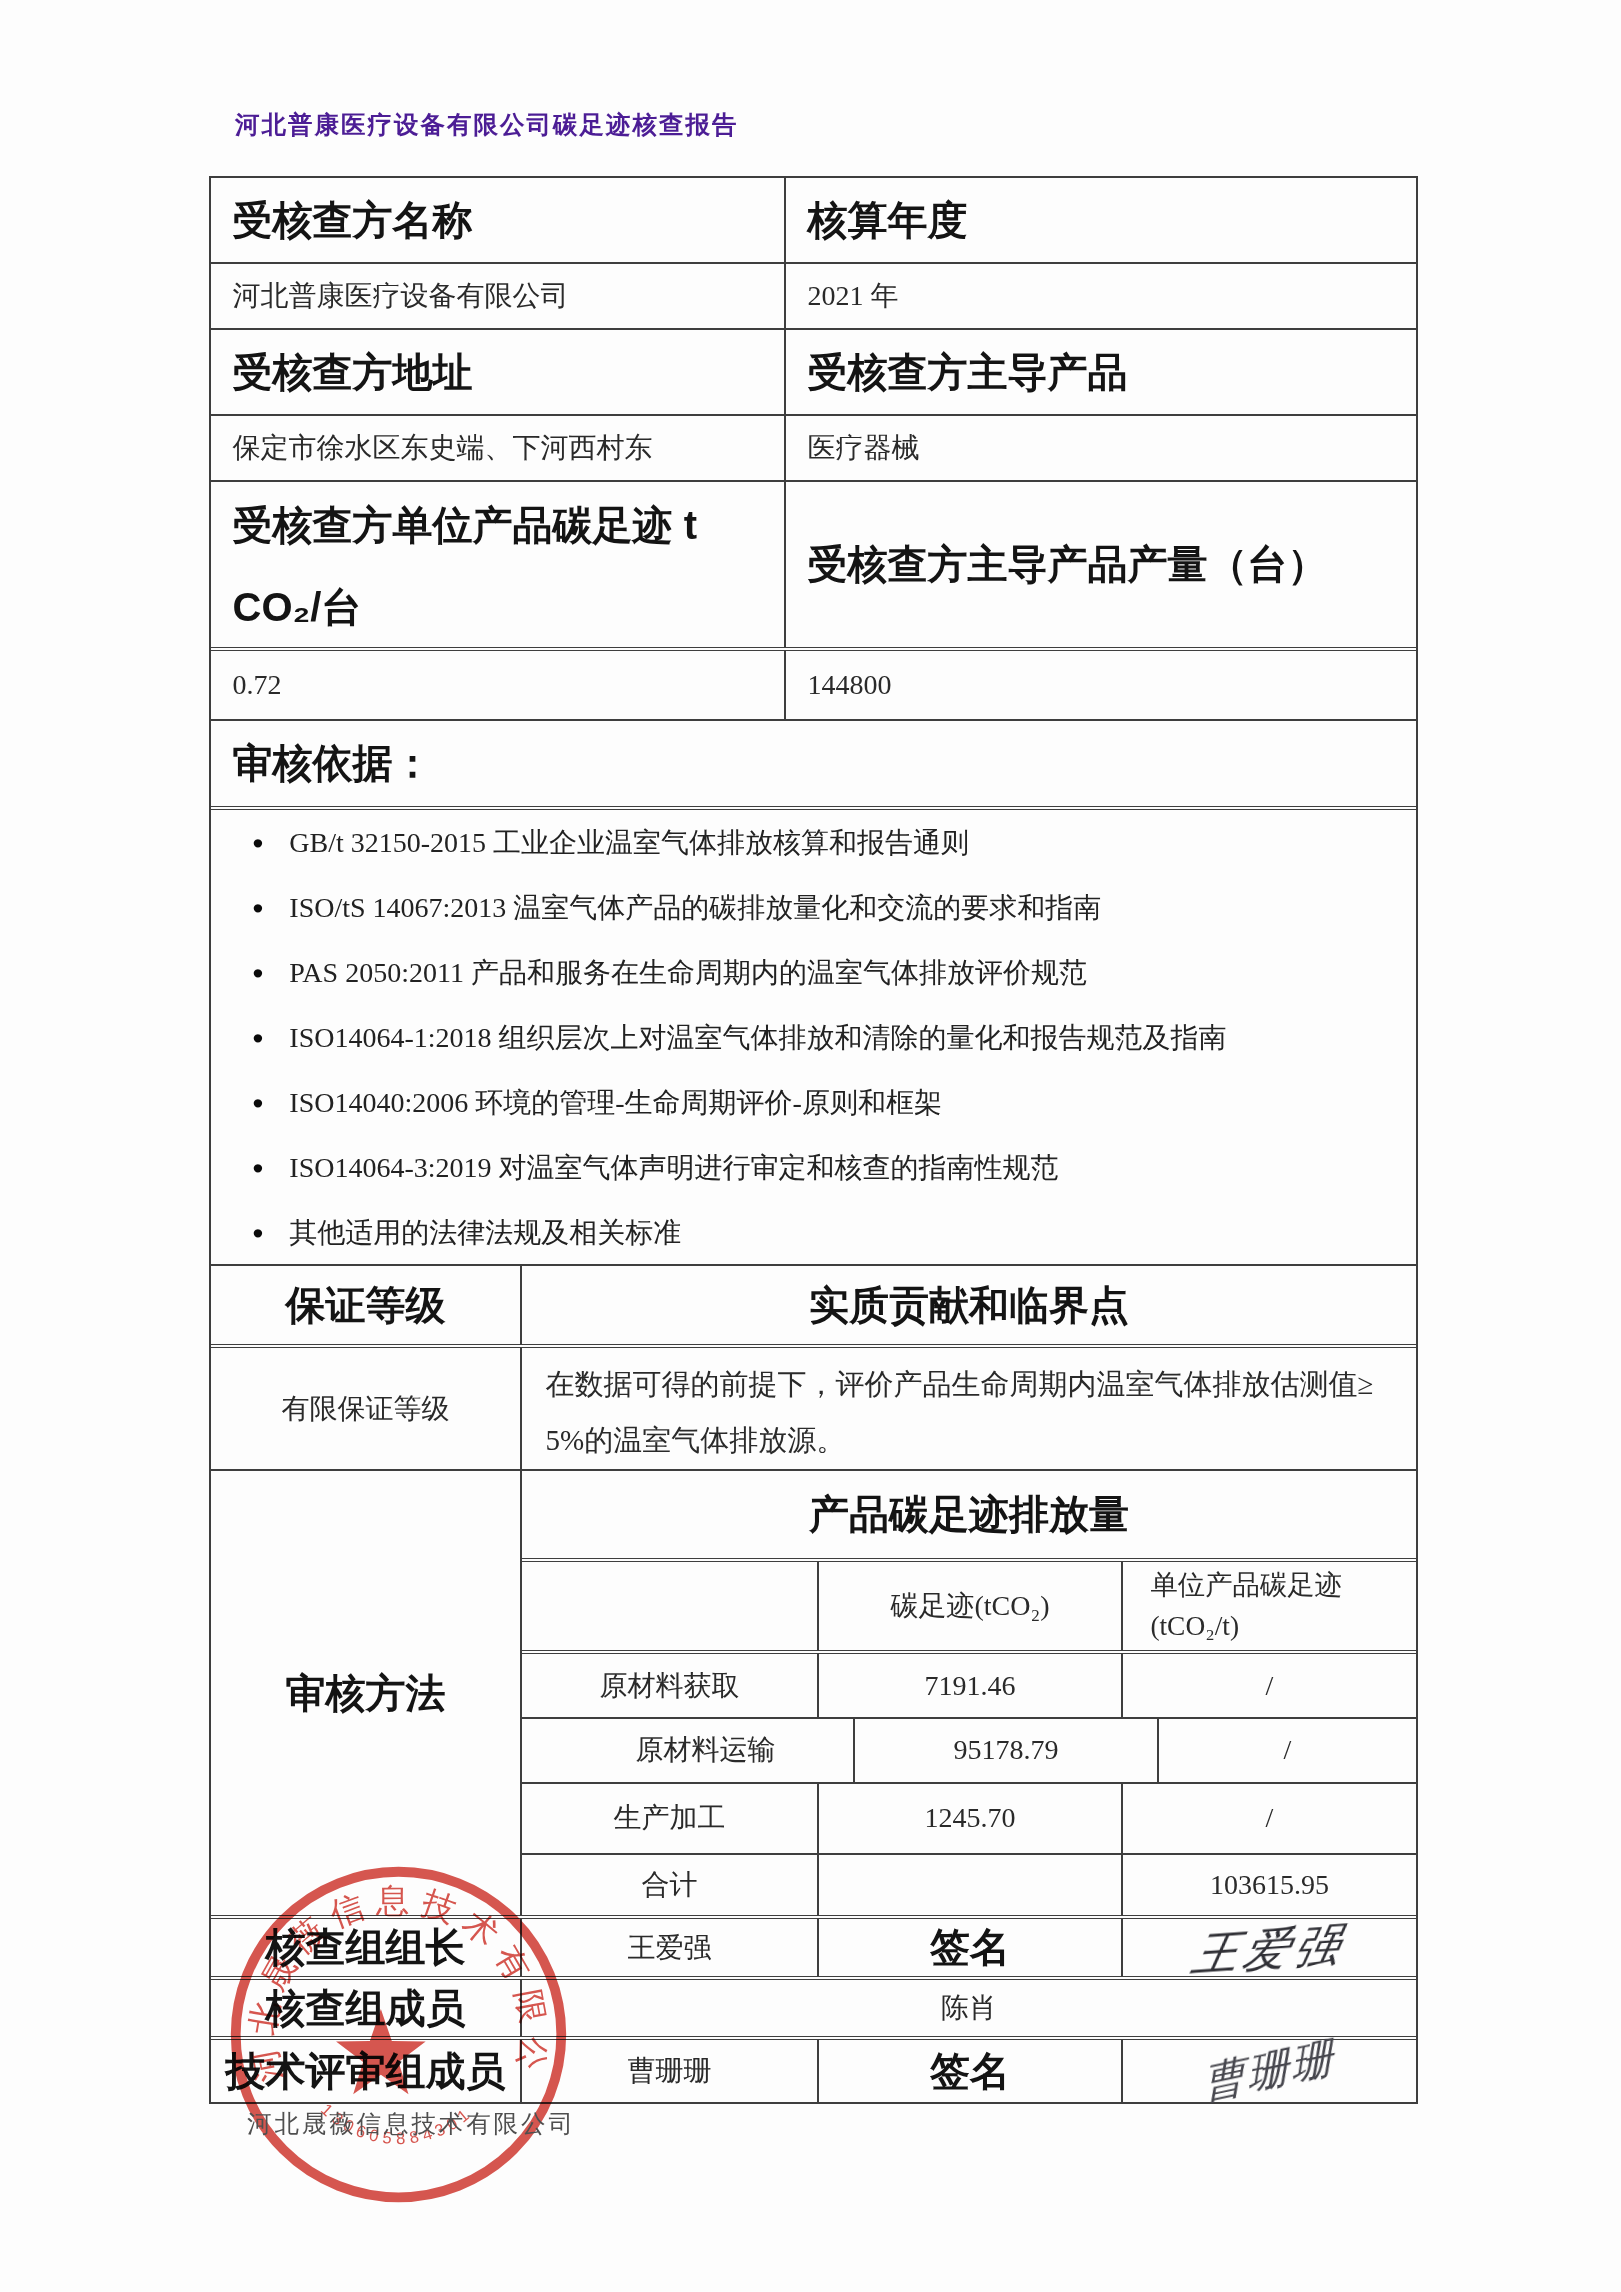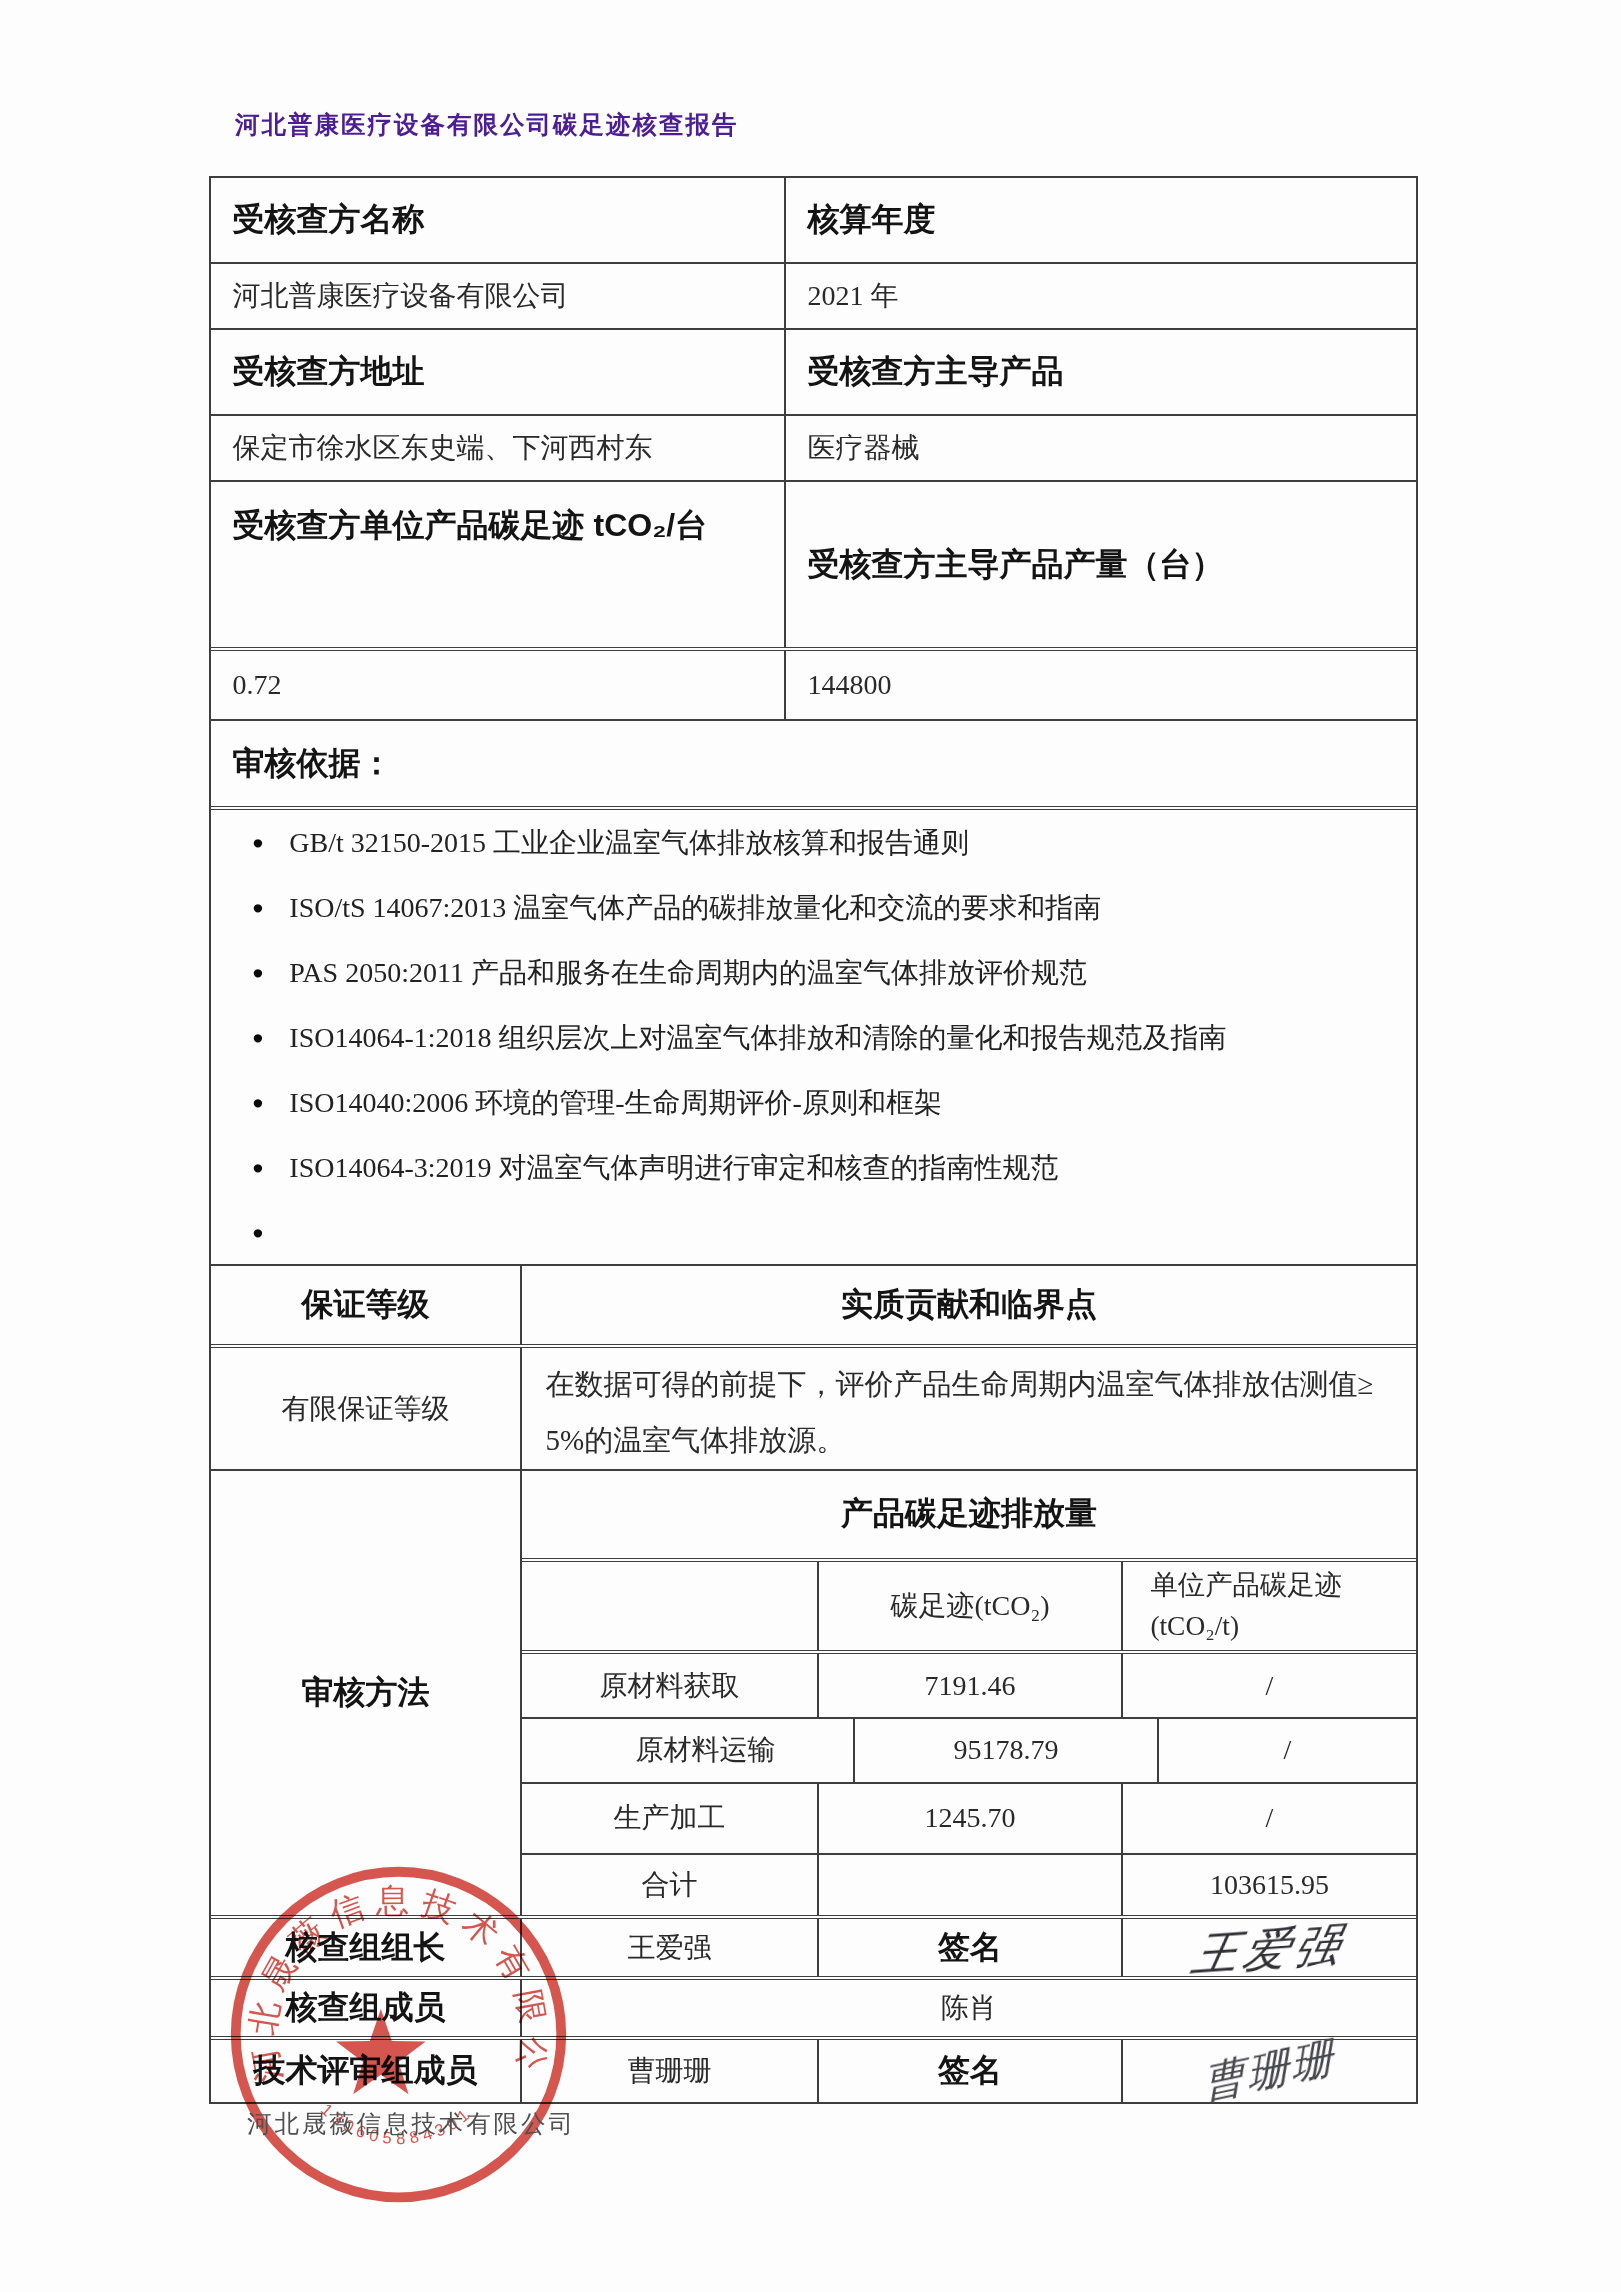--- a/index.html
+++ b/index.html
@@ -25,21 +25,21 @@
   }
   .row{display:flex;box-sizing:border-box;border-bottom:2.9px solid #3e3e3e;}
   .row.dbl{border-bottom:4.9px double #3e3e3e;}
   .row.nb{border-bottom:none;}
   .cell{box-sizing:border-box;display:flex;align-items:center;min-width:0;}
   .rb{border-right:2.9px solid #3e3e3e;}
   .grow{flex:1;}
   .ctr{justify-content:center;}
   .hd{
     font-family:"Liberation Sans","DejaVu Sans",sans-serif;
-    font-weight:700;font-size:32px;color:#141414;
+    font-weight:700;font-size:40px;color:#141414;
   }
   .val{font-size:28px;color:#2a2a2a;}
   .pl{padding-left:21.6px;}
   
   .h-a1{height:86px;} .h-a2{height:66px;} .h-a3{height:86px;} .h-a4{height:66px;}
   .h-a5{height:169px;} .h-a6{height:70px;} .h-b{height:89px;}  .h-c{height:456px;}
   .h-d1{height:82px;}  .h-d2{height:123px;}
   .h-e{height:448px;}  .h-e1{height:91px;} .h-e2{height:93px;}
   .h-e3{height:65px;}  .h-e4{height:65px;padding-left:36px;} .h-e5{height:72px;} .h-e6{height:60px;}
   .h-f1{height:61px;}  .h-f2{height:60px;} .h-f3{height:62px;}
@@ -146,20 +146,21 @@
         <li>
             <span class="dot">●</span>
             <span>ISO14040:2006 环境的管理-生命周期评价-原则和框架</span>
           </li>
         <li>
             <span class="dot">●</span>
             <span>ISO14064-3:2019 对温室气体声明进行审定和核查的指南性规范</span>
           </li>
         <li>
             <span class="dot">●</span>
+            <span>其他适用的法律法规及相关标准</span>
           </li>
       </ul>
     </div>
 
     <div class="row h-d1 dbl">
       <div class="cell rb cB1 hd ctr">保证等级</div>
       <div class="cell grow hd ctr">实质贡献和临界点</div>
     </div>
     <div class="row h-d2">
       <div class="cell rb cB1 val ctr">有限保证等级</div>

